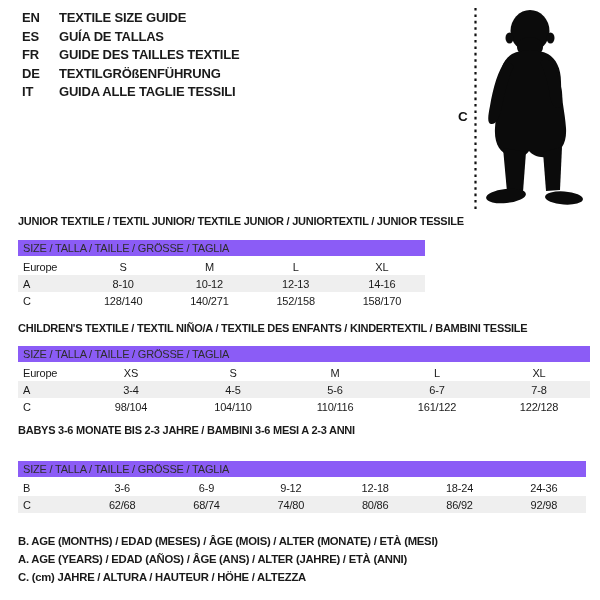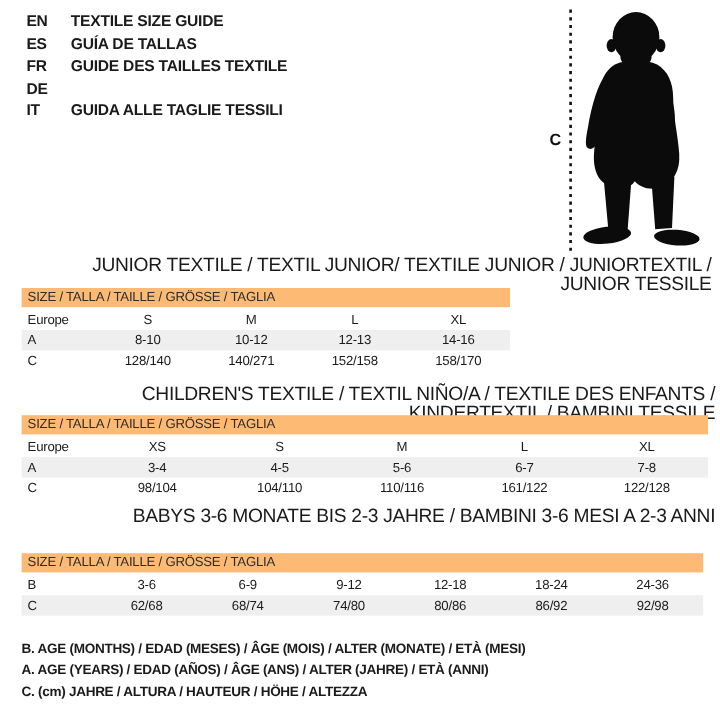--- a/index.html
+++ b/index.html
@@ -15,29 +15,29 @@
 
   
   .langs { left:22px; top:9px; }
   .lang-row { display:flex; font-weight:bold; font-size:13px; line-height:18.6px; letter-spacing:-0.2px; }
   .lang-code { width:37px; }
 
   
   .fig { left:450px; top:0; }
 
   
-  .sec-title { font-weight:normal; font-size:16px; line-height:15.5px; letter-spacing:-0.25px;text-align:right; }
+  .sec-title { font-weight:bold; font-size:11px; line-height:15.5px; letter-spacing:-0.25px; }
   #junior-title   { left:18px; top:214px; width:575px; }
   #children-title { left:18px; top:321px; width:578px; }
   #babies-title   { left:18px; top:423px; width:578px; }
 
   
   .size-table { font-size:11px; letter-spacing:-0.2px; }
   .size-header {
-    background:#fdba74; height:16px; line-height:16px;
+    background:#8b5cf6; height:16px; line-height:16px;
     padding-left:5px; color:#2d2d2d; margin-bottom:2px;
   }
   .trow { display:grid; height:17px; align-items:center; }
   .trow > div { text-align:center; }
   .trow > .c0 { text-align:left; padding-left:5px; }
   .trow.gray { background:#efefef; }
 
   #junior-table   { left:18px; top:240px; width:407px; }
   #junior-table .trow   { grid-template-columns:62px repeat(4,1fr); }
   #children-table { left:18px; top:346px; width:572px; }
@@ -59,20 +59,21 @@
   <div class="lang-row">
     <span class="lang-code">ES</span>
     <span>GUÍA DE TALLAS</span>
   </div>
   <div class="lang-row">
     <span class="lang-code">FR</span>
     <span>GUIDE DES TAILLES TEXTILE</span>
   </div>
   <div class="lang-row">
     <span class="lang-code">DE</span>
+    <span>TEXTILGRÖßENFÜHRUNG</span>
   </div>
   <div class="lang-row">
     <span class="lang-code">IT</span>
     <span>GUIDA ALLE TAGLIE TESSILI</span>
   </div>
 </div>
 
 <svg class="abs fig" width="150" height="215" viewBox="0 0 150 215">
   <line x1="25.5" y1="8" x2="25.5" y2="210" stroke="#111" stroke-width="2.2" stroke-dasharray="2.6 3.8"></line>
   <text x="8" y="121" font-size="13.5" font-weight="bold" fill="#111" font-family="Liberation Sans, sans-serif">C</text>

